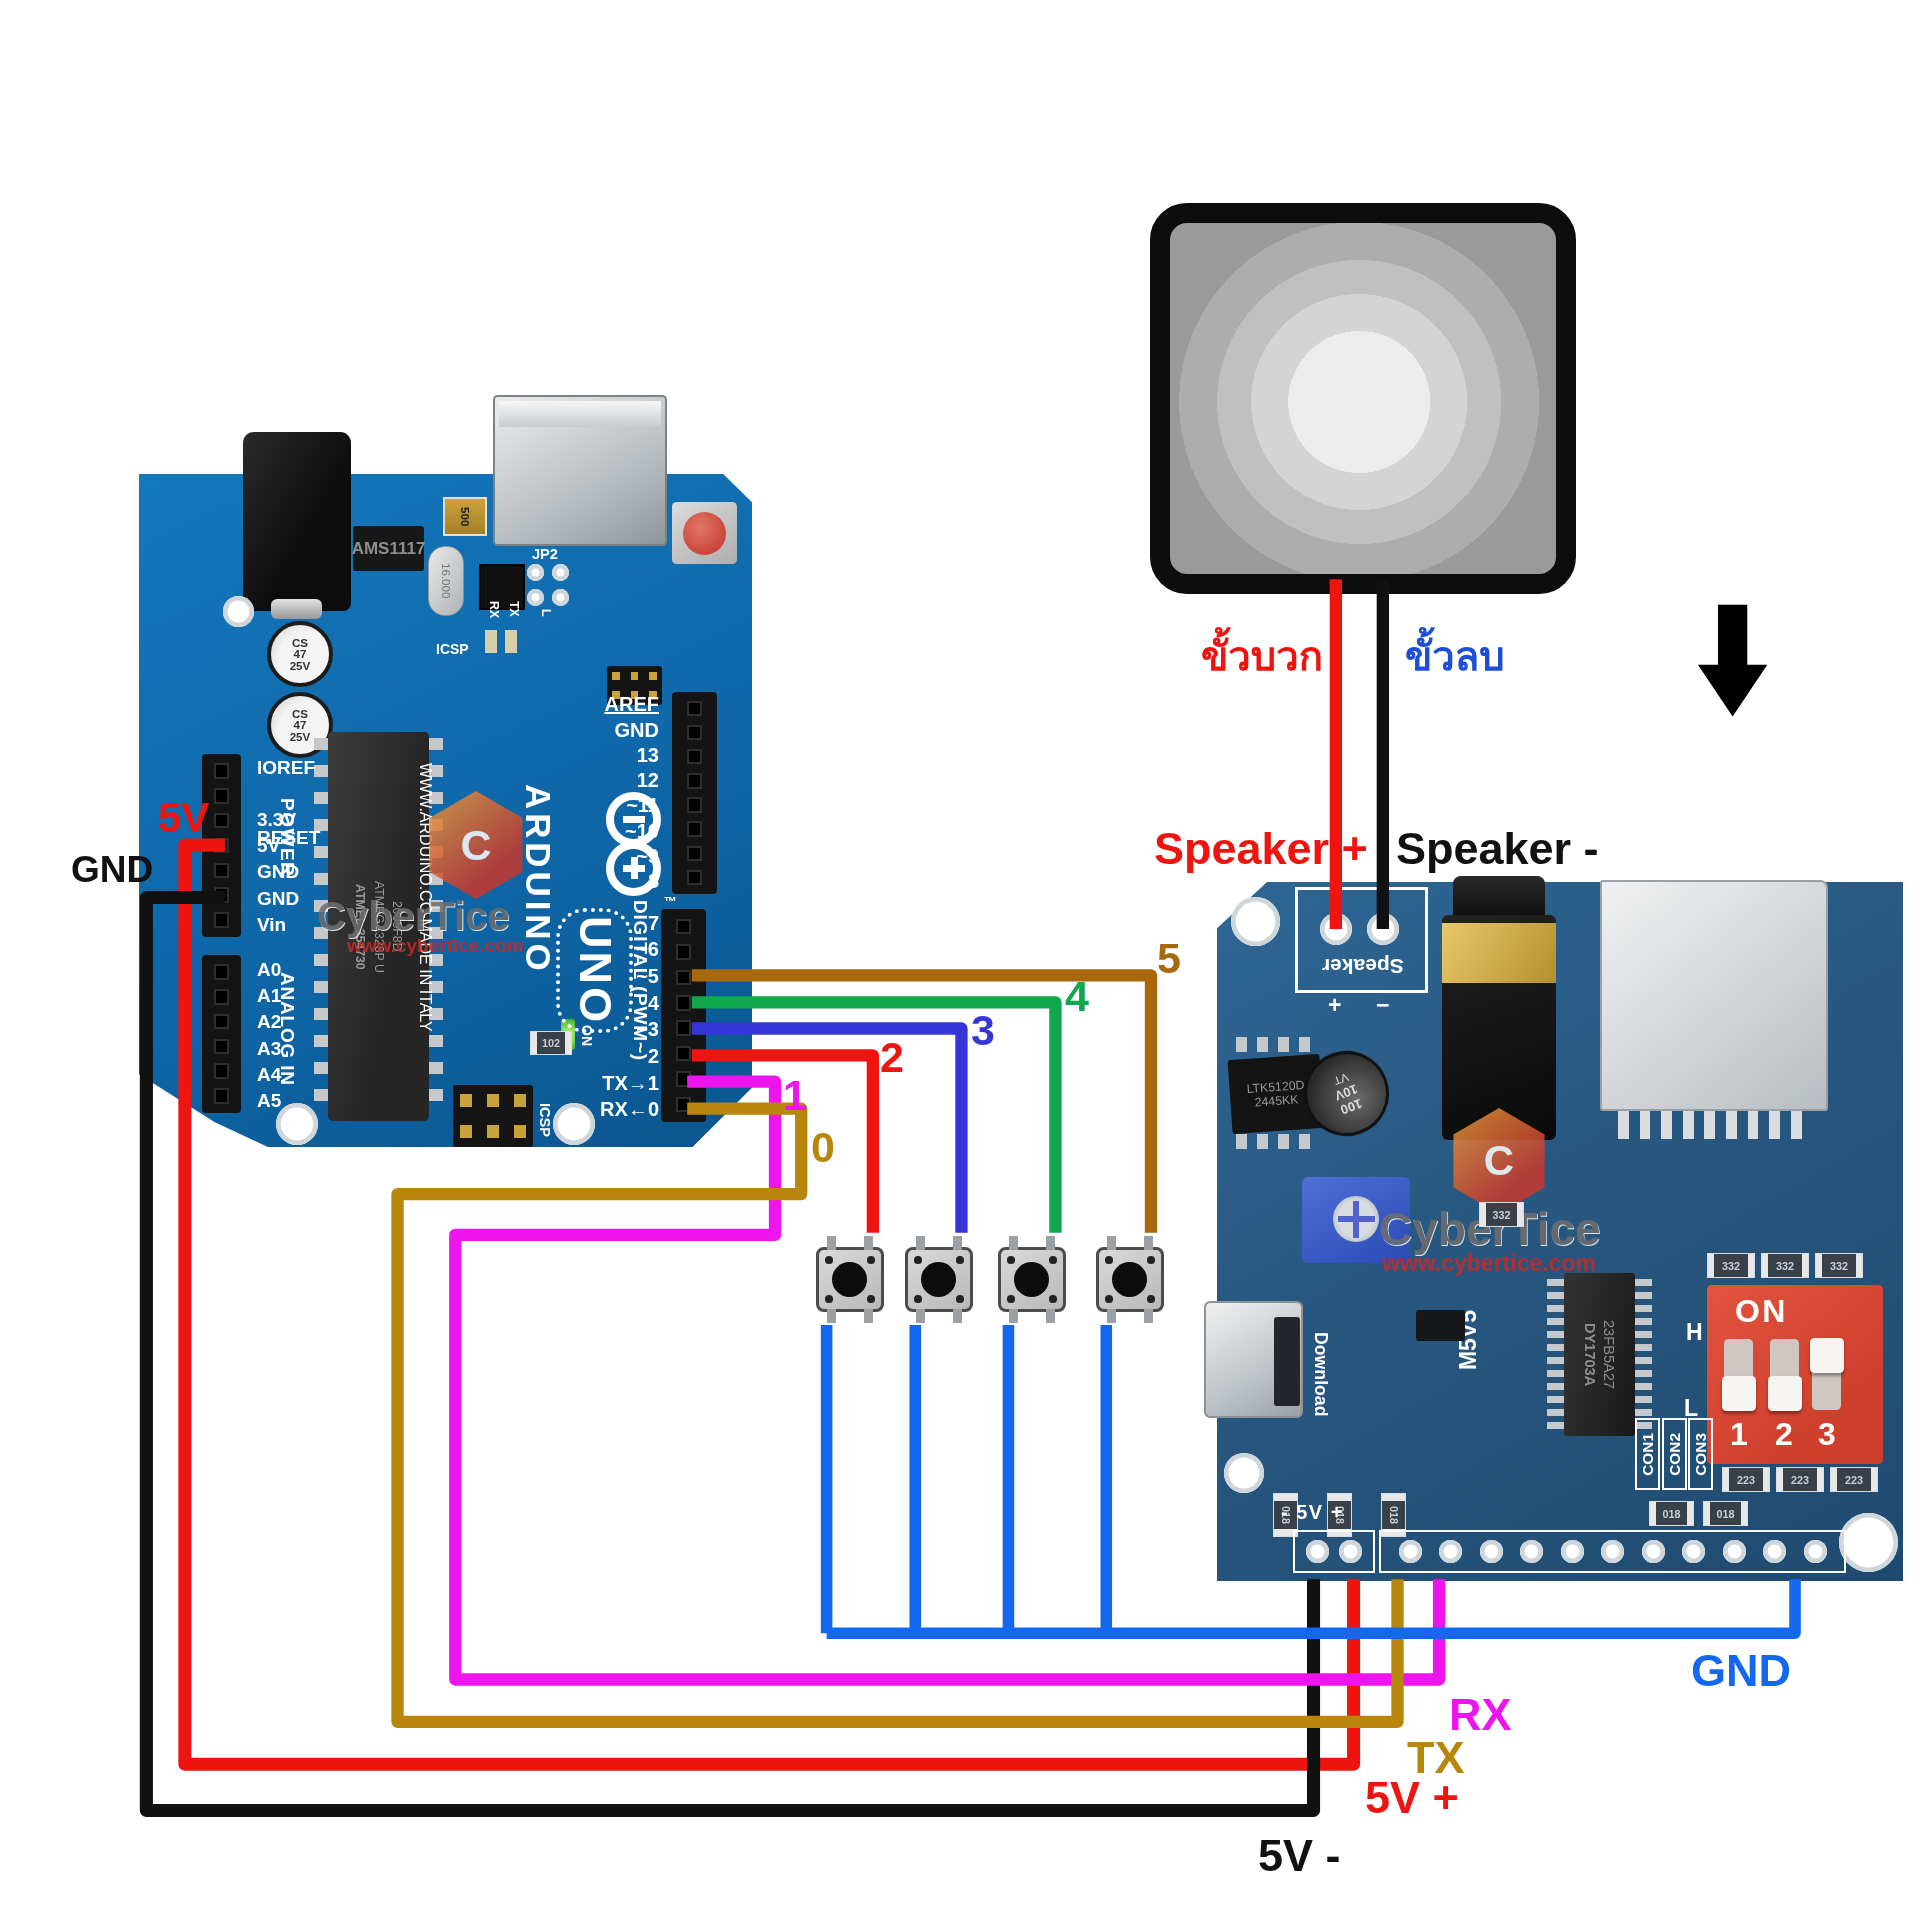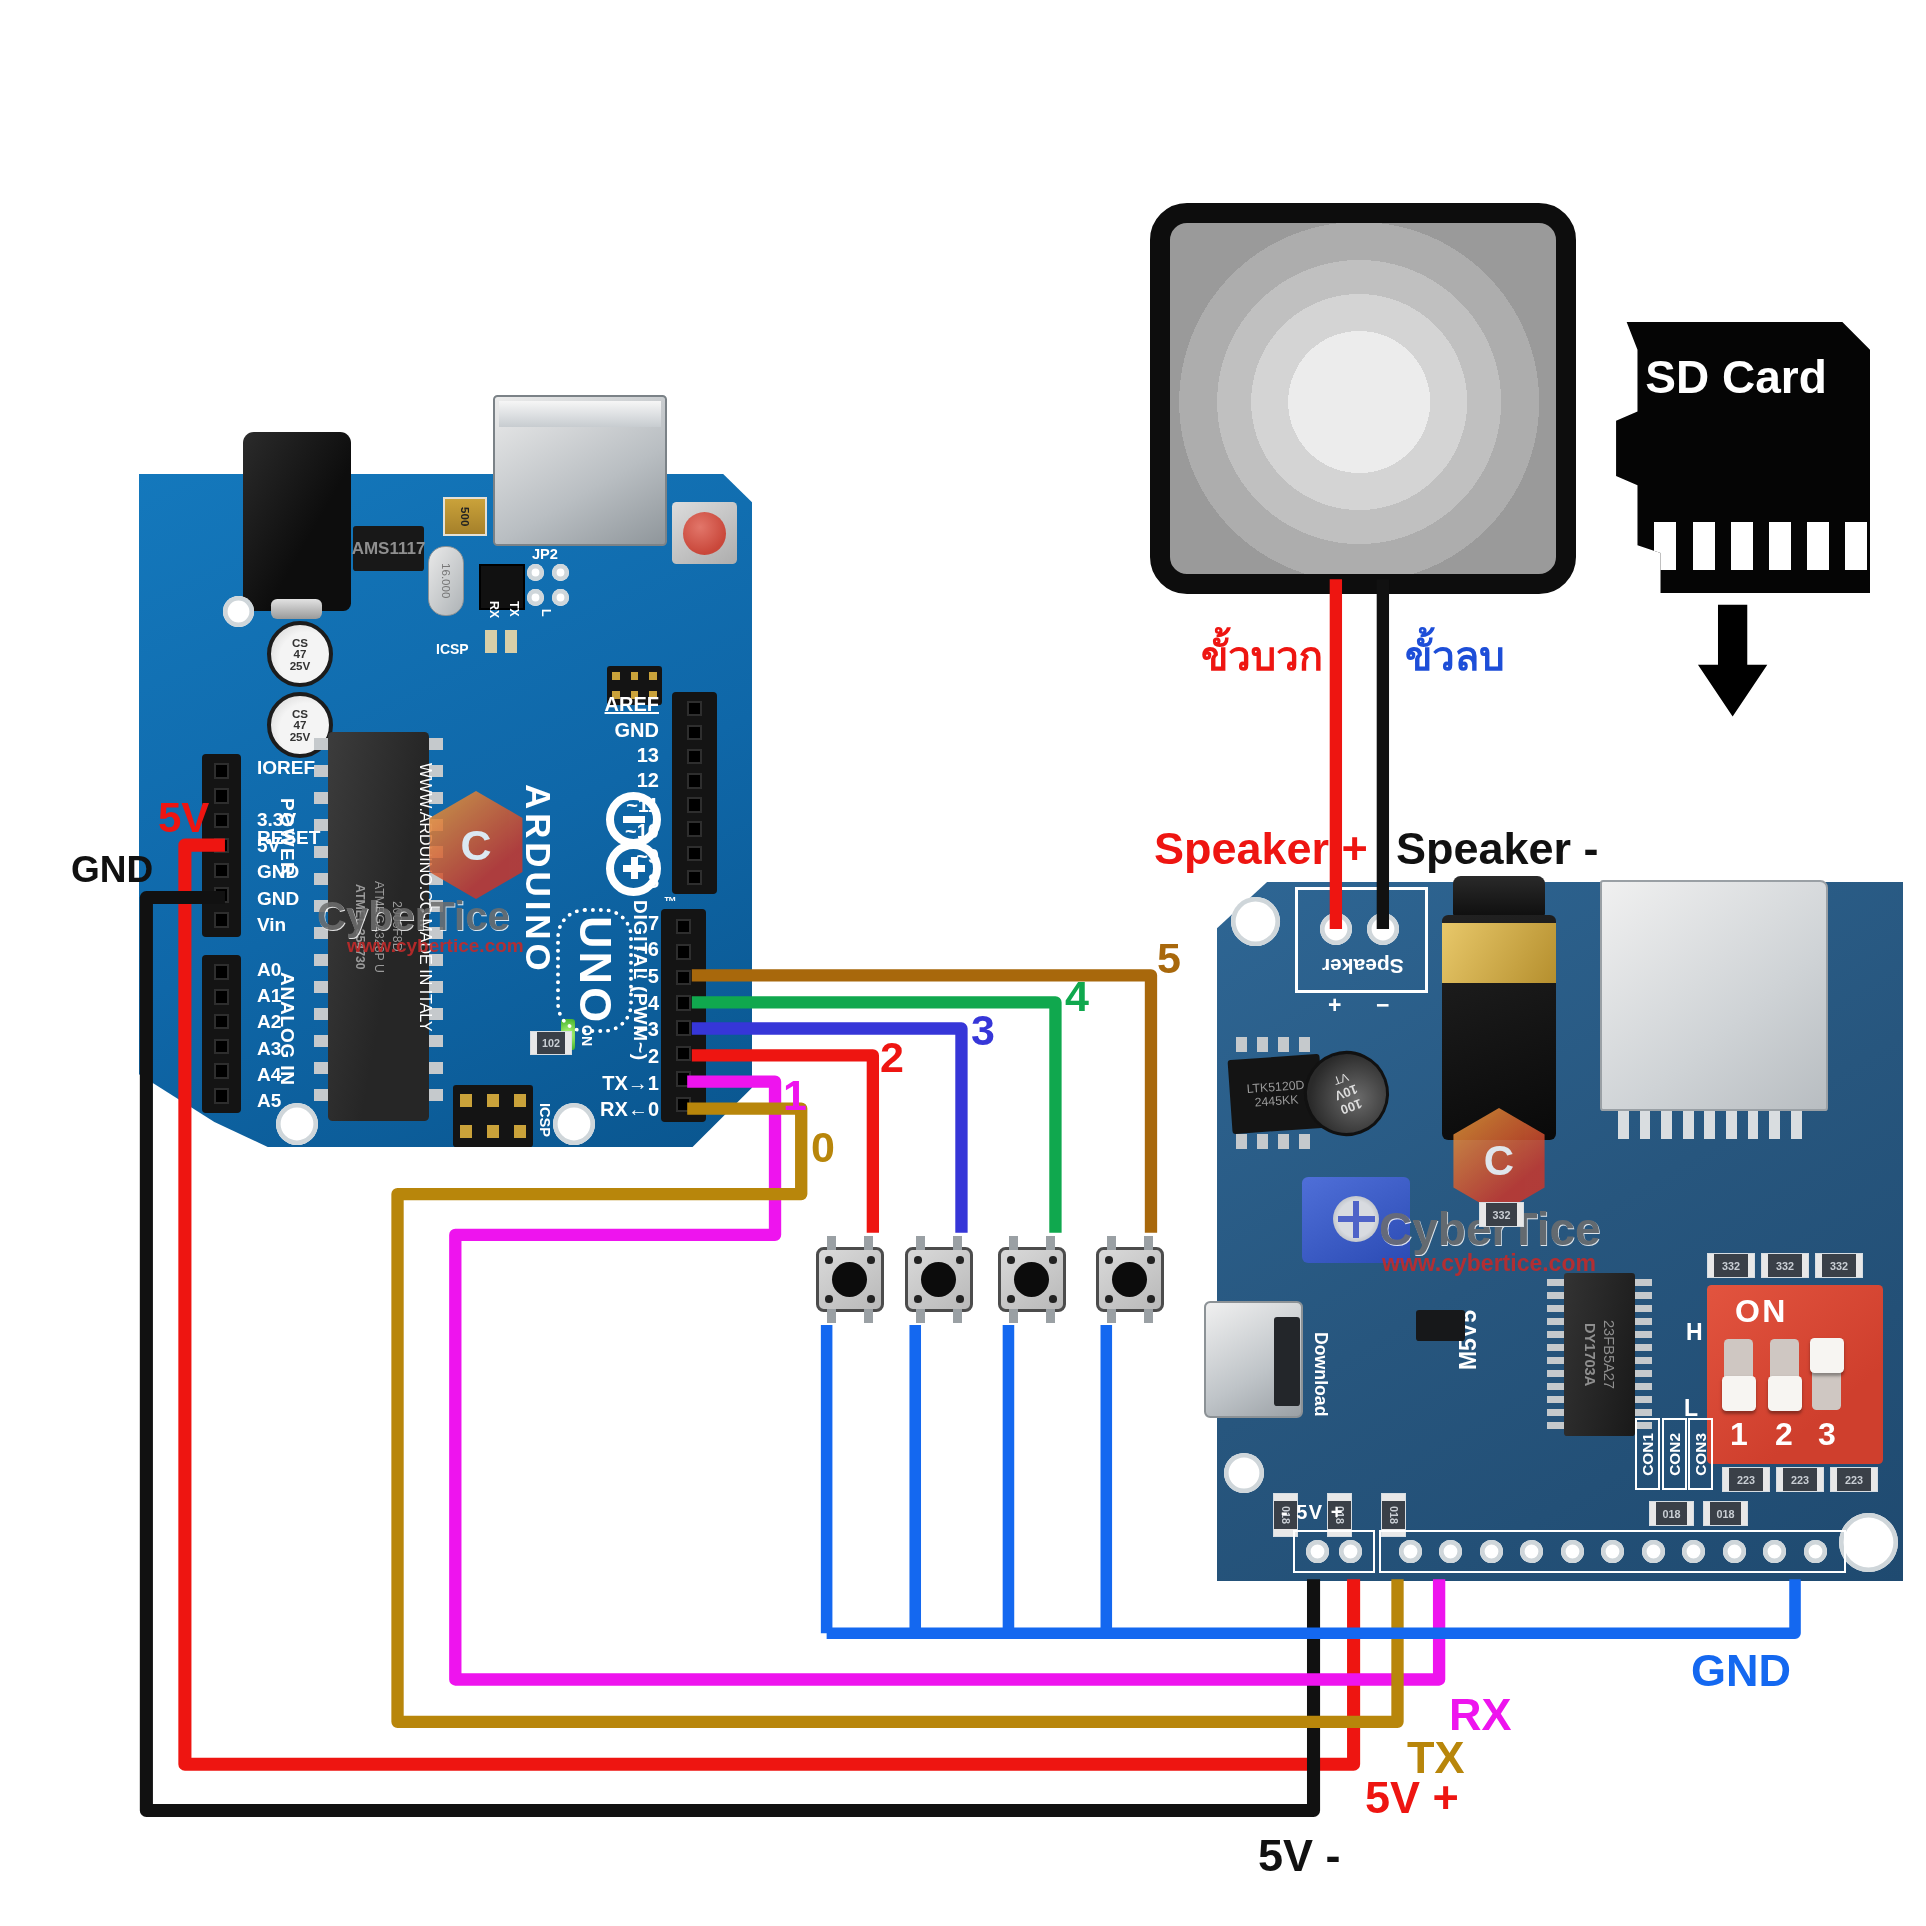--- a/index.html
+++ b/index.html
@@ -230,30 +230,20 @@
   </div>
 
   <div class="wm-hex" style="left:422px;top:791px;width:108px;height:108px;font-size:43px;">C</div>
   <div class="wm-text" style="left:317px;top:894px;font-size:40px;">CyberTice</div>
   <div class="wm-url" style="left:347px;top:935px;font-size:19px;">www.cybertice.com</div>
 
   <div class="abs" style="left:1150px;top:203px;width:426px;height:391px;border:20px solid #0d0d0d;border-radius:37px;box-sizing:border-box;
               background:radial-gradient(circle at 49% 51%,#ececec 0 71px,#d4d4d4 71px 108px,#c0c0c0 108px 142px,#adadad 142px 180px,#9a9a9a 180px 100%);">
   </div>
 
-  <div class="abs" style="left:1599px;top:322px;width:271px;height:271px;background:#050505;
-              clip-path:polygon(10.2% 0,89.8% 0,100% 10.2%,100% 100%,22.7% 100%,22.7% 85.2%,14.2% 82.4%,14.2% 60.2%,6.3% 56.8%,6.3% 36.4%,14.2% 33%,14.2% 10.2%);">
-    <div style="position:absolute;left:21.6px;top:28px;width:231px;text-align:center;color:#fff;font-size:46px;font-weight:bold;">SD Card</div>
-    <div style="position:absolute;left:55px;top:200px;width:21.6px;height:48px;background:#fff;"></div>
-    <div style="position:absolute;left:94px;top:200px;width:21.6px;height:48px;background:#fff;"></div>
-    <div style="position:absolute;left:132px;top:200px;width:21.6px;height:48px;background:#fff;"></div>
-    <div style="position:absolute;left:170px;top:200px;width:21.6px;height:48px;background:#fff;"></div>
-    <div style="position:absolute;left:208px;top:200px;width:21.6px;height:48px;background:#fff;"></div>
-    <div style="position:absolute;left:246px;top:200px;width:21.6px;height:48px;background:#fff;"></div>
-  </div>
 
   <div id="module" class="abs"></div>
 
   <div class="abs hole-round" style="left:1231px;top:897px;width:49px;height:49px;"></div>
   <div class="abs hole-round" style="left:1224px;top:1453px;width:40px;height:40px;"></div>
   <div class="abs hole-round" style="left:1839px;top:1513px;width:59px;height:59px;"></div>
 
   <div class="abs" style="left:1295px;top:887px;width:133px;height:106px;border:3.1px solid #fff;box-sizing:border-box;"></div>
   <div class="abs hole-round" style="left:1320px;top:913px;width:32px;height:32px;"></div>
   <div class="abs hole-round" style="left:1367px;top:913px;width:32px;height:32px;"></div>

